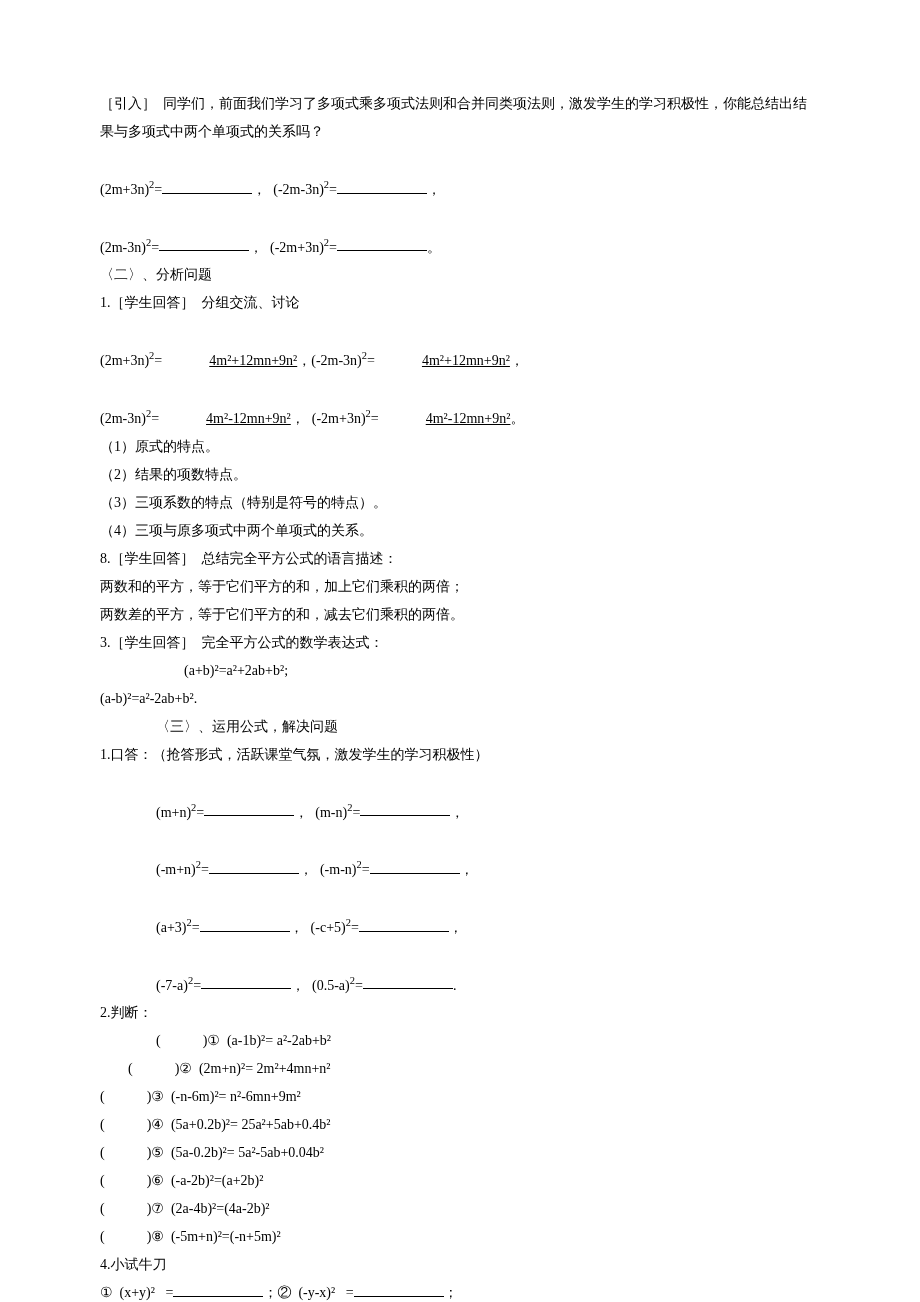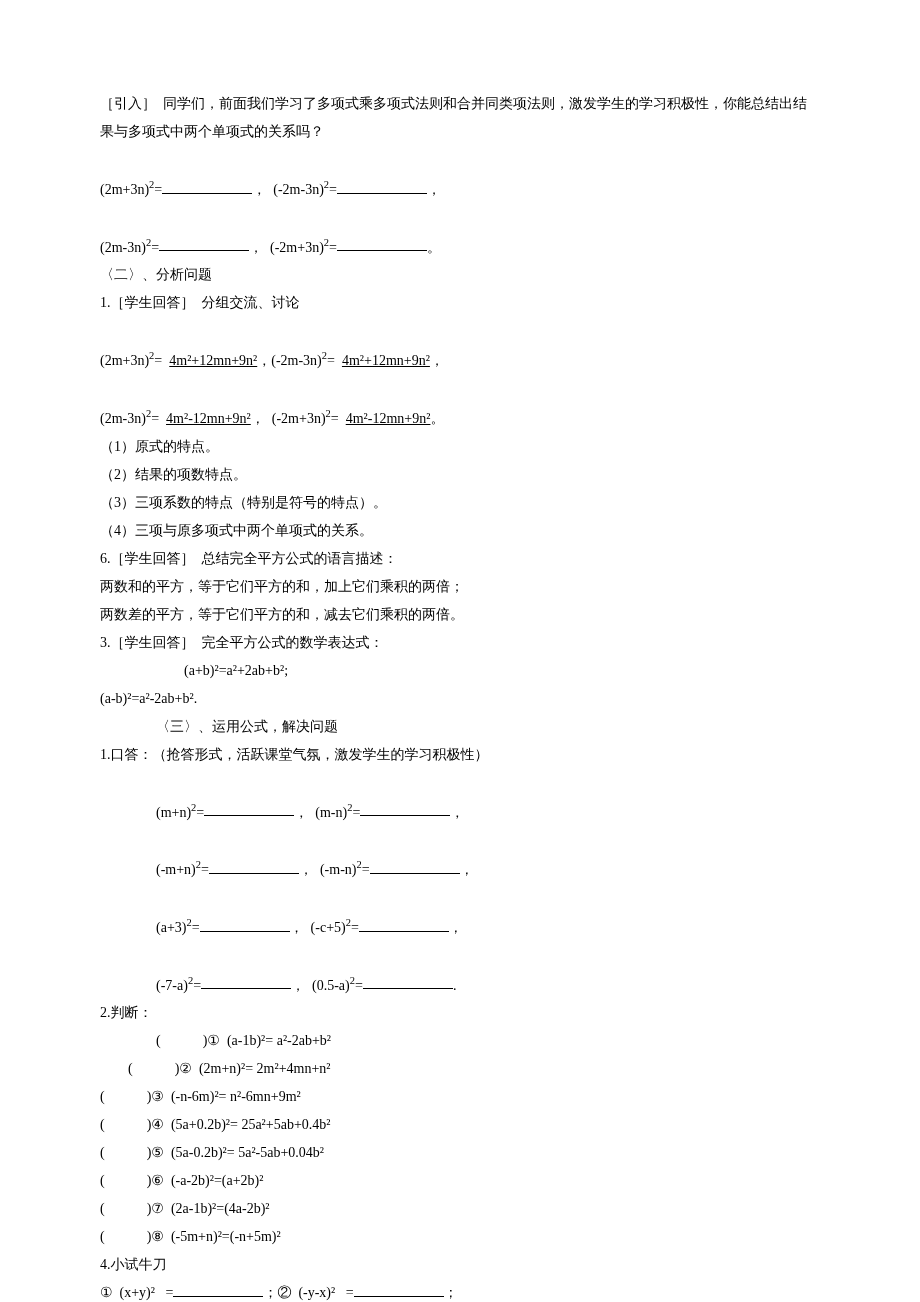--- a/index.html
+++ b/index.html
@@ -7,21 +7,21 @@
     font-size: 14px;
     line-height: 2.0;
     color: #000;
     background: #fff;
     margin: 0;
     padding: 90px 100px 60px 100px;
     width: 920px;
     box-sizing: border-box;
   }
   .line { white-space: pre-wrap; }
-  .u { text-decoration: underline; }
+  .u { text-decoration: underline; margin-left: 40px; }
   sup { font-size: 0.75em; }
   .blank {
     display: inline-block;
     border-bottom: 1px solid #000;
     min-width: 90px;
     height: 1em;
     vertical-align: baseline;
   }
   .indent1 { padding-left: 2em; }
   .indent2 { padding-left: 4em; }
@@ -49,21 +49,21 @@
 
 <div class="line">
 <span>(2m-3n)</span><sup>2</sup>=  <span class="u">4m²-12mn+9n²</span>，  <span>(-2m+3n)</span><sup>2</sup>=  <span class="u">4m²-12mn+9n²</span>。
 </div>
 
 <div class="line">（1）原式的特点。</div>
 <div class="line">（2）结果的项数特点。</div>
 <div class="line">（3）三项系数的特点（特别是符号的特点）。</div>
 <div class="line">（4）三项与原多项式中两个单项式的关系。</div>
 
-<div class="line">6.［学生回答］  总结完全平方公式的语言描述：</div>
+<div class="line">8.［学生回答］  总结完全平方公式的语言描述：</div>
 <div class="line">两数和的平方，等于它们平方的和，加上它们乘积的两倍；</div>
 <div class="line">两数差的平方，等于它们平方的和，减去它们乘积的两倍。</div>
 
 <div class="line">3.［学生回答］  完全平方公式的数学表达式：</div>
 <div class="line indent3">(a+b)²=a²+2ab+b²;</div>
 <div class="line">(a-b)²=a²-2ab+b².</div>
 
 <div class="line indent2">〈三〉、运用公式，解决问题</div>
 <div class="line">1.口答：（抢答形式，活跃课堂气氛，激发学生的学习积极性）</div>
 
@@ -80,18 +80,18 @@
 <span>(-7-a)</span><sup>2</sup>=<span class="blank"></span>，  <span>(0.5-a)</span><sup>2</sup>=<span class="blank"></span>.
 </div>
 
 <div class="line">2.判断：</div>
 <div class="line indent2">(            )<span>①  (a-1b)²= a²-2ab+b²</span></div>
 <div class="line indent1">(            )<span>②  (2m+n)²= 2m²+4mn+n²</span></div>
 <div class="line">(            )<span>③  (-n-6m)²= n²-6mn+9m²</span></div>
 <div class="line">(            )<span>④  (5a+0.2b)²= 25a²+5ab+0.4b²</span></div>
 <div class="line">(            )<span>⑤  (5a-0.2b)²= 5a²-5ab+0.04b²</span></div>
 <div class="line">(            )<span>⑥  (-a-2b)²=(a+2b)²</span></div>
-<div class="line">(            )<span>⑦  (2a-1b)²=(4a-2b)²</span></div>
+<div class="line">(            )<span>⑦  (2a-4b)²=(4a-2b)²</span></div>
 <div class="line">(            )<span>⑧  (-5m+n)²=(-n+5m)²</span></div>
 
 <div class="line">4.小试牛刀</div>
 
 <div class="line"><span>①  (x+y)²   =</span><span class="blank"></span><span>；②  (-y-x)²   =</span><span class="blank"></span><span>；</span></div>
 
 </body></html>

